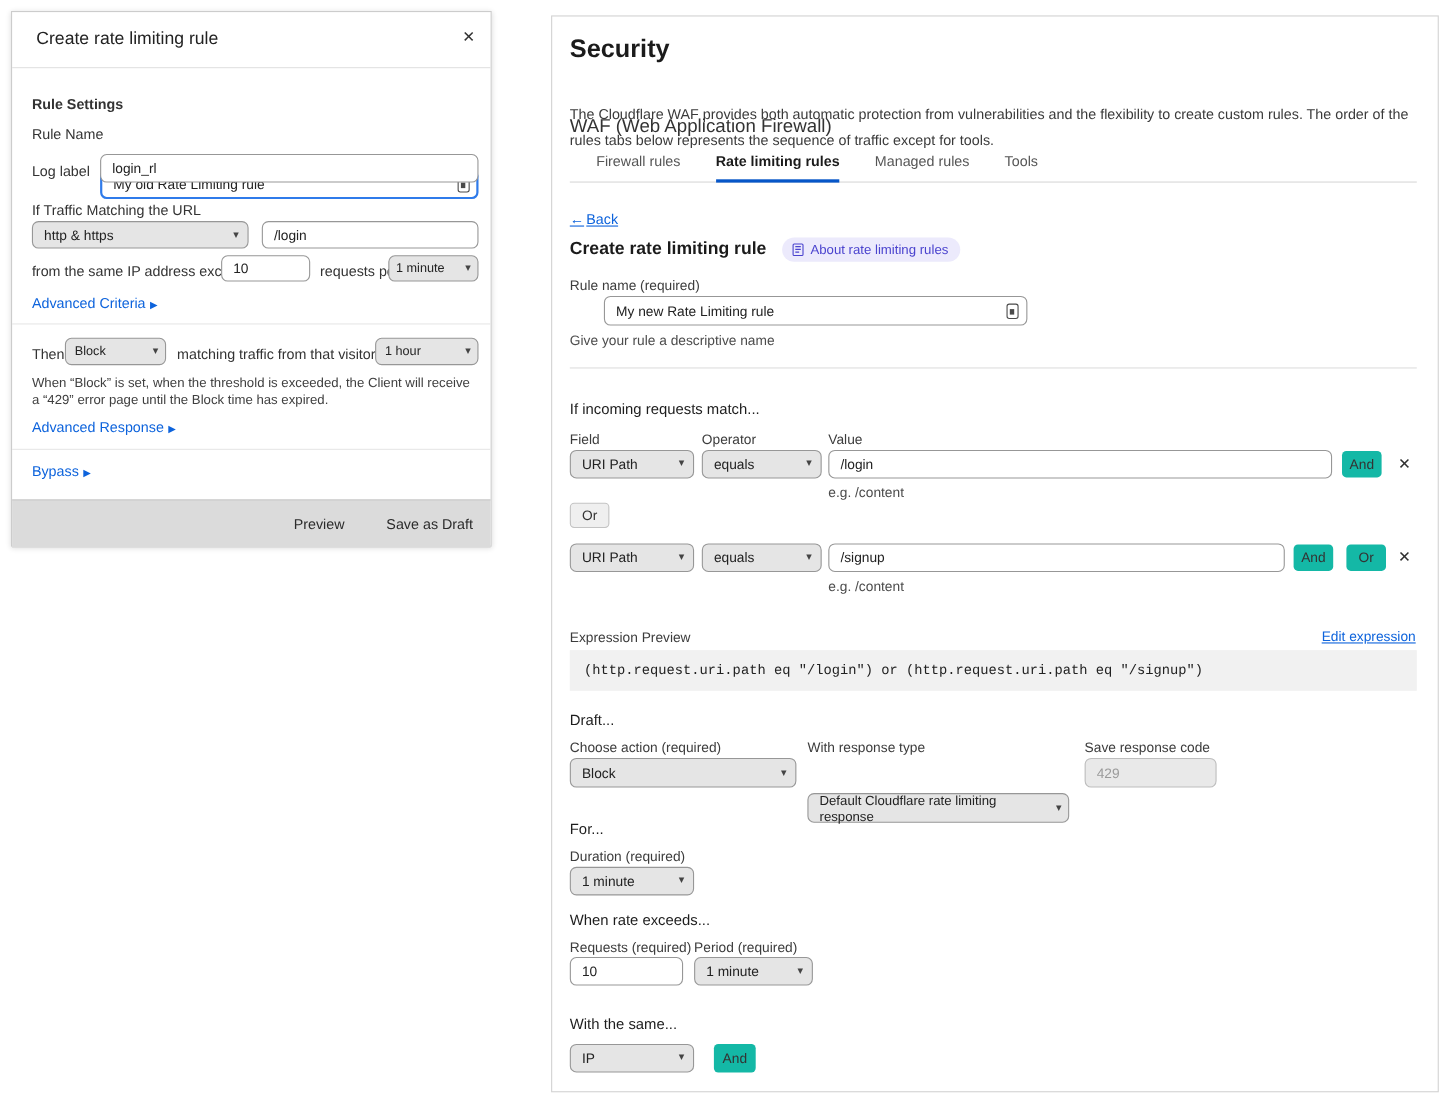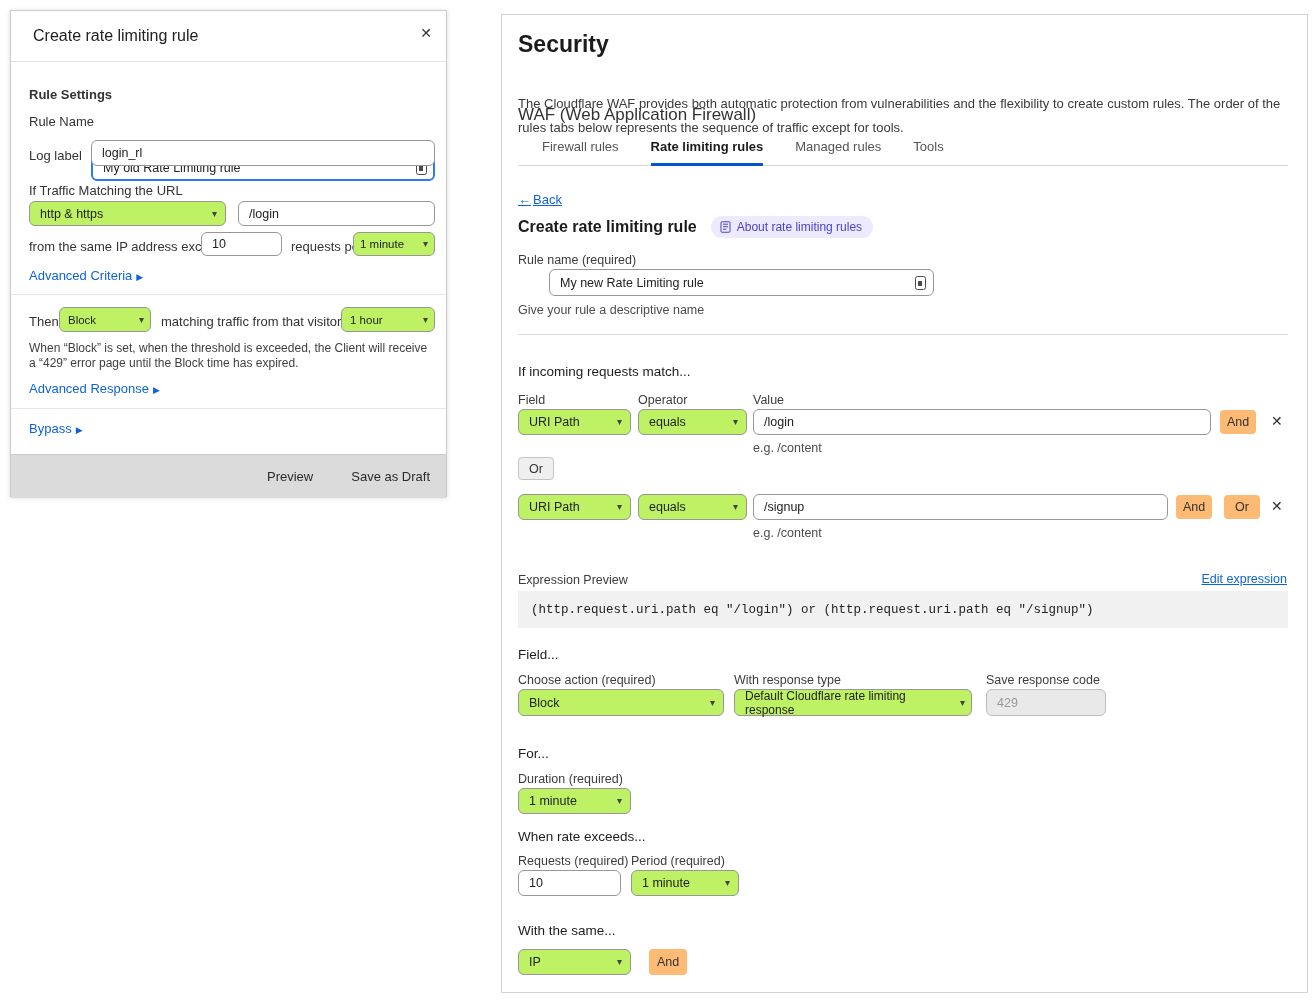--- a/index.html
+++ b/index.html
@@ -2,34 +2,34 @@
 <html><head>
 <meta charset="utf-8">
 <style>
   * { margin:0; padding:0; box-sizing:border-box; }
   html,body { width:1316px; height:1003px; background:#ffffff;
     font-family:"Liberation Sans", sans-serif; color:#1f1f1f; }
   .abs { position:absolute; }
 
   
   .select { display:flex; align-items:center; justify-content:space-between;
-    background:#bef264; border:1px solid #979797; border-radius:6px;
+    background:#e5e5e5; border:1px solid #979797; border-radius:6px;
     padding:0 8px 0 10px; font-size:12.5px; color:#222; cursor:pointer; }
   .caret { font-size:10px; color:#444; margin-left:6px; line-height:1; }
   .tinput { width:100%; height:100%; border:1px solid #979797; border-radius:6px;
     padding:0 10px; font-size:12.5px; color:#222;
     font-family:"Liberation Sans", sans-serif; background:#fff; outline:none; }
   .inputwrap { position:absolute; }
   .inputwrap .autofill-ic { position:absolute; right:8px; top:50%;
     transform:translateY(-50%); width:11px; height:14px;
     border:1.5px solid #4a4a4a; border-radius:2.5px; }
   .inputwrap .autofill-ic::after { content:""; position:absolute; left:2px; top:4.5px;
     width:4px; height:5px; background:#4a4a4a; }
   .graybtn { display:inline-flex; align-items:center; justify-content:center;
-    background:#fdba74; border:none; border-radius:4px; font-size:12.5px;
+    background:#14b8a6; border:none; border-radius:4px; font-size:12.5px;
     color:#333; font-family:"Liberation Sans", sans-serif; cursor:pointer; }
   .connector { background:#efefef; border:1px solid #c3c3c3; border-radius:4px;
     font-size:12.5px; color:#333; display:inline-flex; align-items:center;
     justify-content:center; cursor:pointer; font-family:"Liberation Sans", sans-serif; }
   .removex { font-size:14px; color:#2f2f2f; cursor:pointer; line-height:1; }
   .bluelink { color:#0d63dc; font-size:13px; cursor:pointer; text-decoration:none; }
   .chev { font-size:9px; margin-left:4px; }
   .label-sm { font-size:12.5px; color:#3c3c3c; }
   .sect-title { font-size:13.5px; font-weight:normal; color:#1d1d1d; }
   .helper { font-size:12.5px; color:#4c4c4c; }
@@ -229,30 +229,30 @@
   <button class="abs graybtn" style="left:722px; top:480px; width:36px; height:24px;">Or</button>
   <span class="abs removex" style="left:769px; top:484px;">✕</span>
   <span class="abs helper" style="left:251px; top:511px;">e.g. /content</span>
 
   <span class="abs label-sm" style="left:16px; top:558px;">Expression Preview</span>
   <a class="abs bluelink editlink" style="top:557px; right:20px;">Edit expression</a>
   <div class="abs code-box">
     <span class="code-text">(http.request.uri.path eq "/login") or (http.request.uri.path eq "/signup")</span>
   </div>
 
-  <span class="abs sect-title" style="left:16px; top:632px;">Field...</span>
+  <span class="abs sect-title" style="left:16px; top:632px;">Draft...</span>
   <span class="abs label-sm" style="left:16px;  top:658px;">Choose action (required)</span>
   <span class="abs label-sm" style="left:232px; top:658px;">With response type</span>
   <span class="abs label-sm" style="left:484px; top:658px;">Save response code</span>
 
   <div class="abs select" style="left:16px; top:674px; width:206px; height:27px;">
     <span>Block</span>
     <span class="caret">▾</span>
   </div>
-  <div class="abs select" style="left:232px; top:674px; width:238px; height:27px; padding-right:6px;">
+  <div class="abs select" style="left:232px; top:706px; width:238px; height:27px; padding-right:6px;">
     <span style="font-size:12px;">Default Cloudflare rate limiting response</span>
     <span class="caret">▾</span>
   </div>
   <div class="inputwrap" style="left:484px; top:674px; width:120px; height:27px;">
     <input class="tinput disabled-input" disabled="" value="429" style="">
   </div>
 
   <span class="abs sect-title" style="left:16px; top:731px;">For...</span>
   <span class="abs label-sm" style="left:16px; top:757px;">Duration (required)</span>
   <div class="abs select" style="left:16px; top:773px; width:113px; height:26px;">

